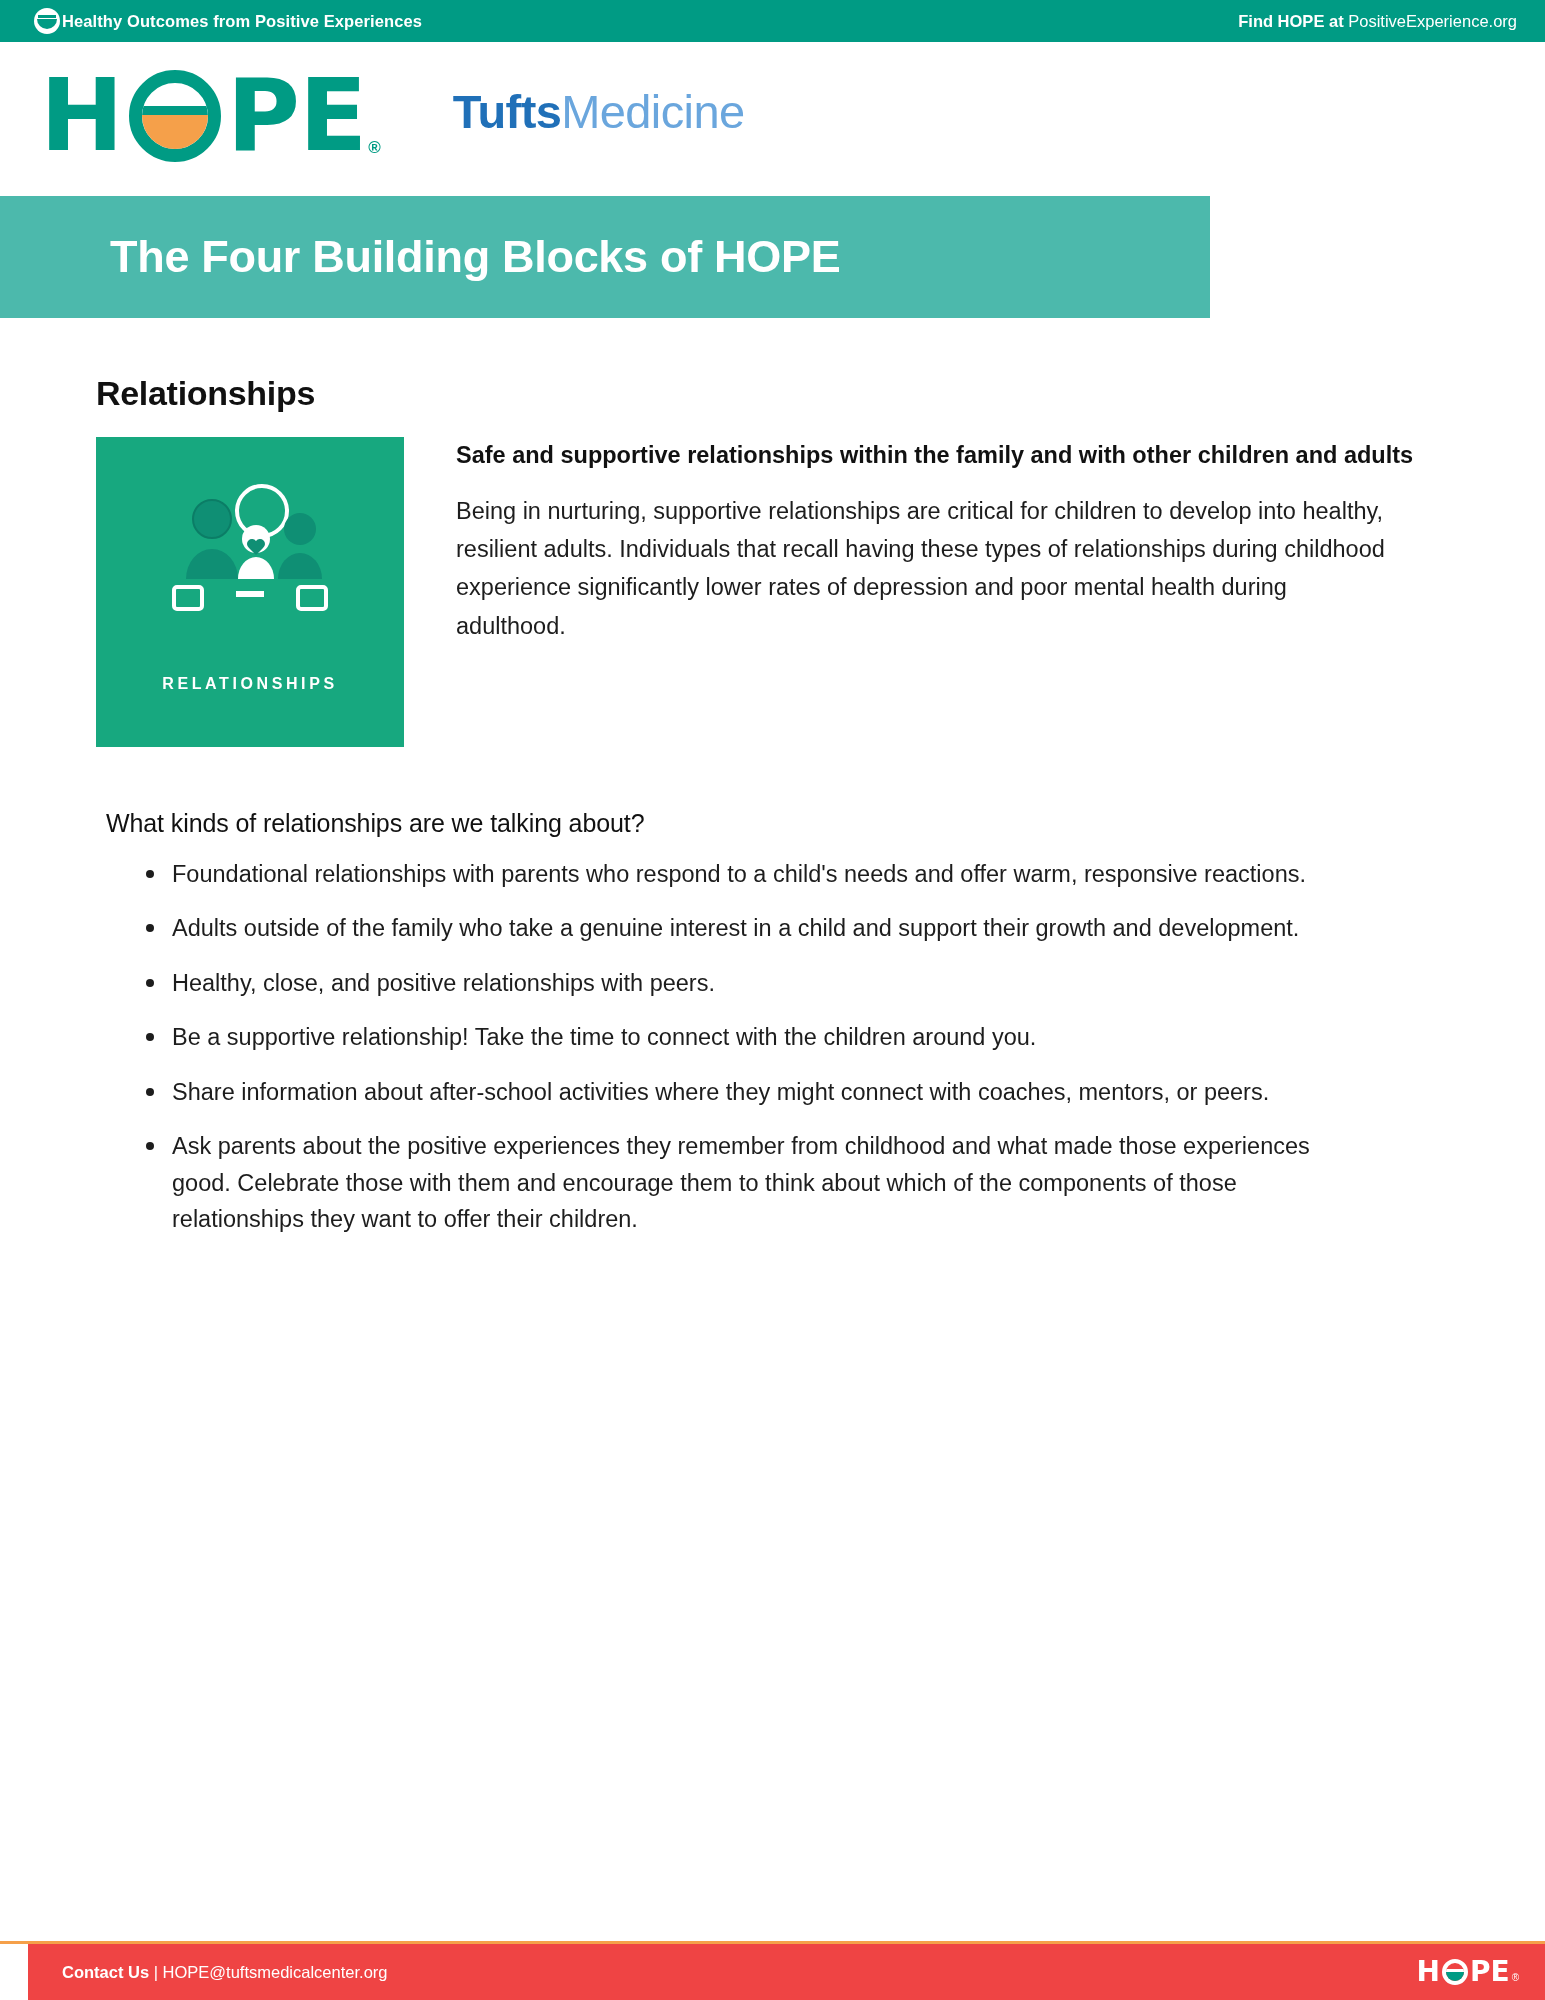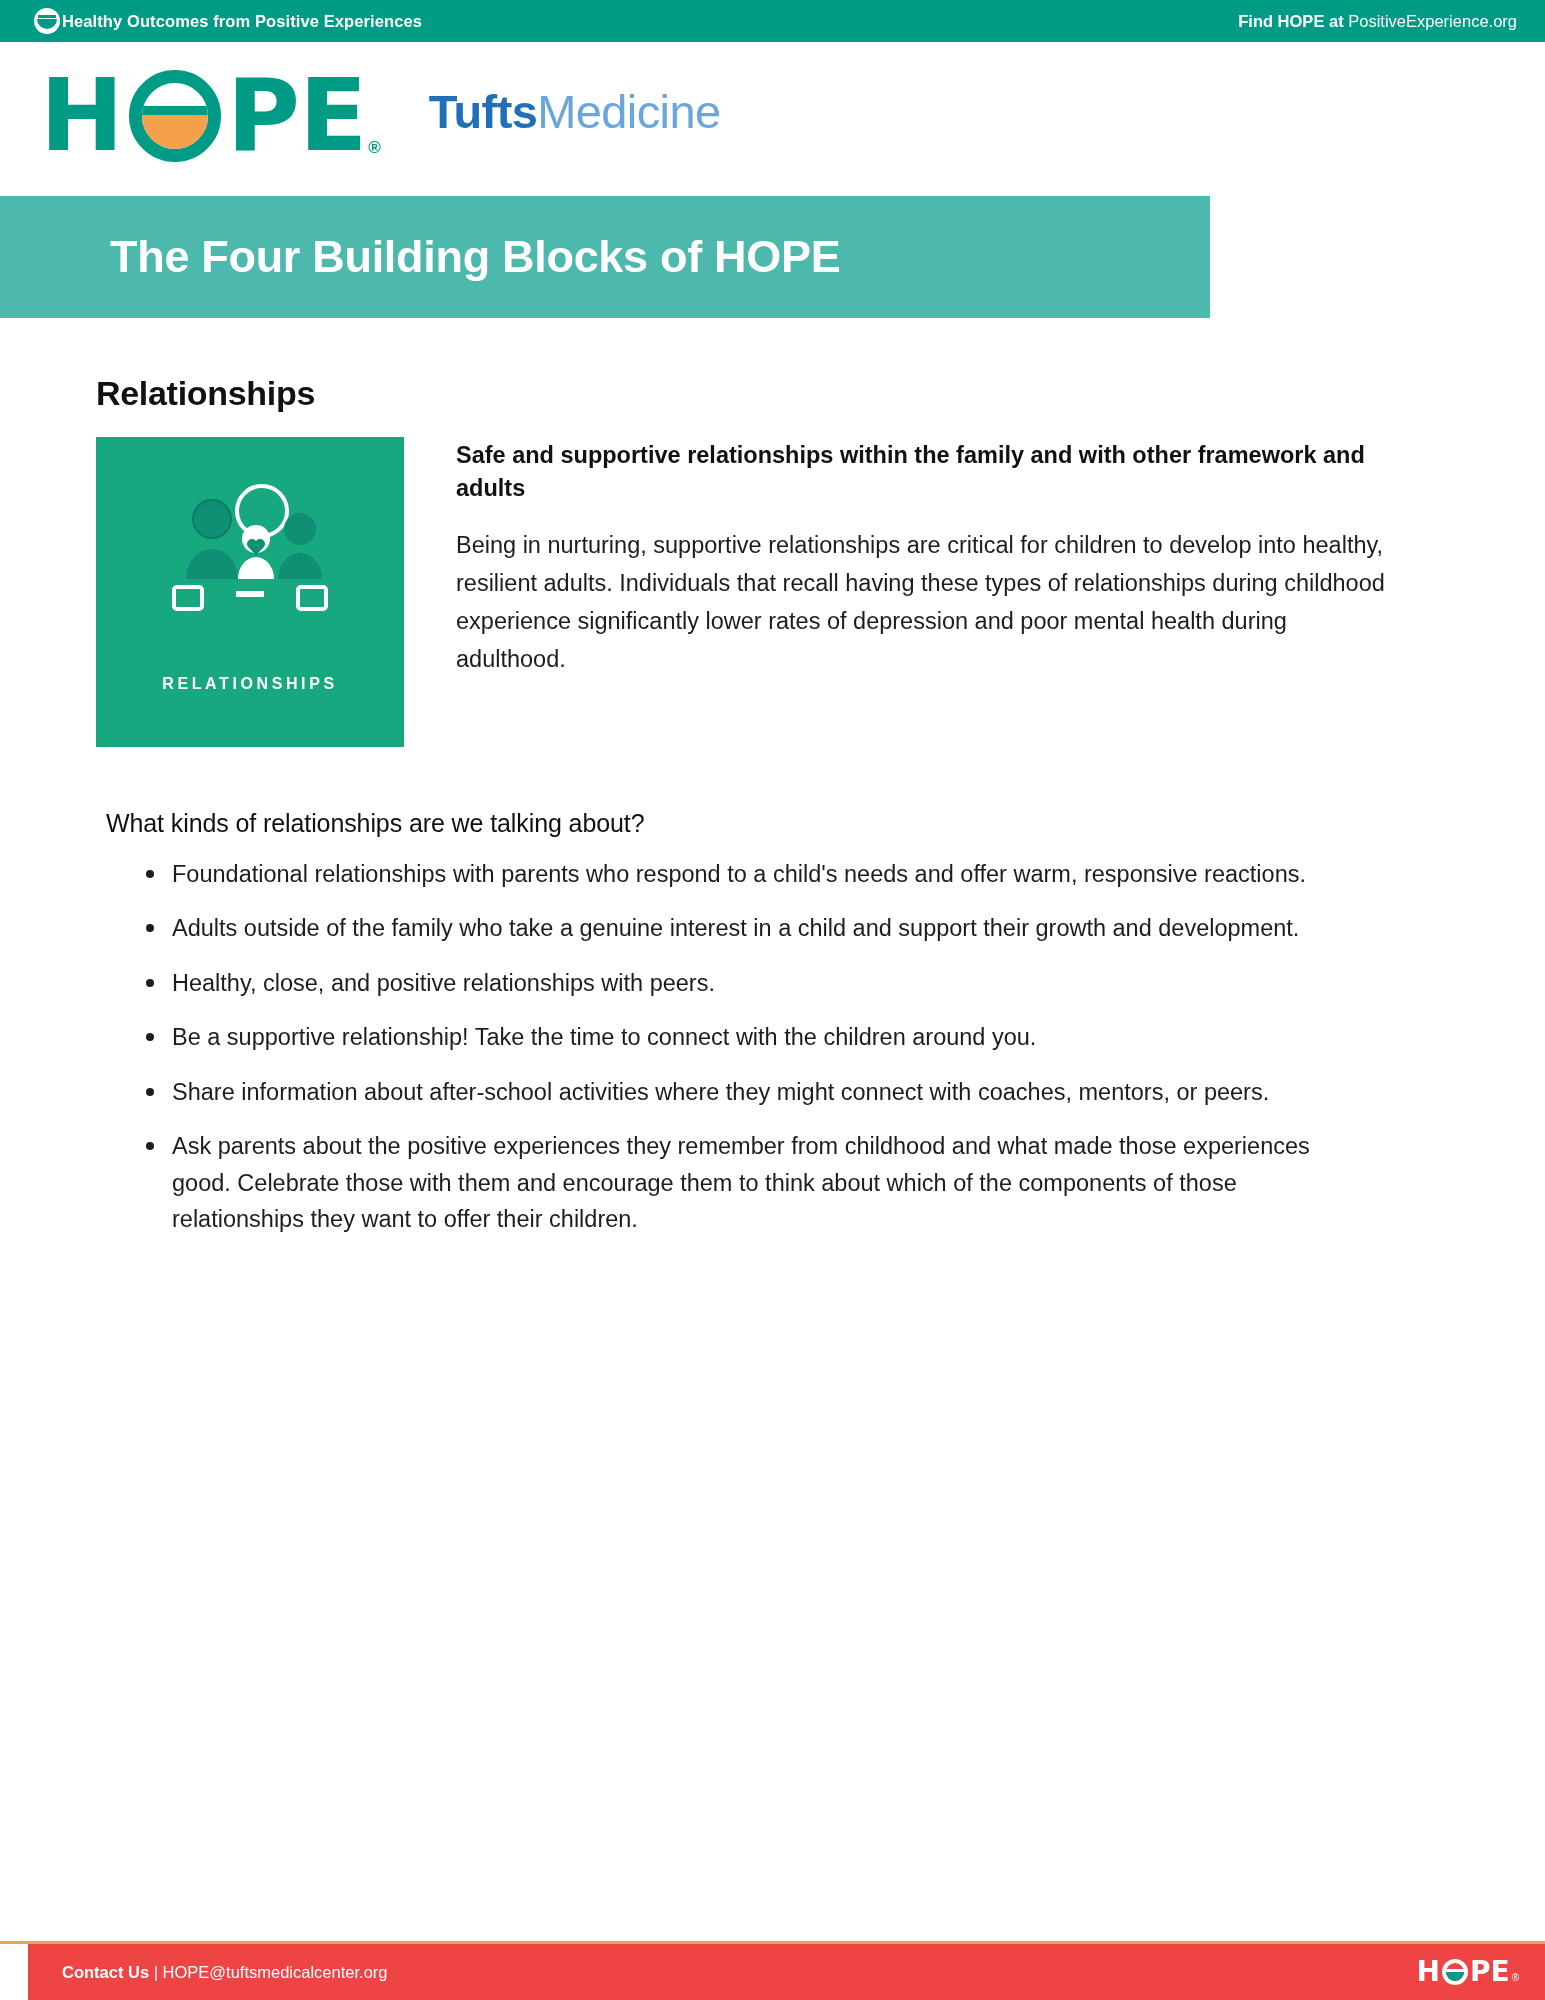--- a/index.html
+++ b/index.html
@@ -136,21 +136,21 @@
   }
   .tagline .t1 {
     font-size: 30px;
     letter-spacing: 1.2px;
   }
   .tagline .t2 {
     font-size: 22.5px;
     letter-spacing: 1.1px;
   }
   .tufts {
-    margin-left: 48px;
+    margin-left: 72px;
     font-size: 47px;
     letter-spacing: -0.6px;
     padding-bottom: 10px;
     white-space: nowrap;
   }
   .tufts .b {
     font-weight: bold;
     color: #2070b8;
   }
   .tufts .m {
@@ -401,21 +401,21 @@
         <circle cx="106" cy="56" r="14" fill="#ffffff"></circle>
         <path d="M88 96 a18 22 0 0 1 36 0 z" fill="#ffffff"></path>
         <path d="M106 72 l-7 -7 a5 5 0 1 1 7 -7 a5 5 0 1 1 7 7 z" fill="#0f8f74"></path>
         <rect x="24" y="104" width="28" height="22" rx="3" fill="none" stroke="#ffffff" stroke-width="4"></rect>
         <rect x="148" y="104" width="28" height="22" rx="3" fill="none" stroke="#ffffff" stroke-width="4"></rect>
         <rect x="86" y="108" width="28" height="6" fill="#ffffff"></rect>
       </svg>
       <div class="card-label">RELATIONSHIPS</div>
     </div>
     <div class="block-text">
-      <p class="bold-lead">Safe and supportive relationships within the family and with other framework and adults</p>
+      <p class="bold-lead">Safe and supportive relationships within the family and with other children and adults</p>
       <p class="body">Being in nurturing, supportive relationships are critical for children to develop into healthy, resilient adults. Individuals that recall having these types of relationships during childhood experience significantly lower rates of depression and poor mental health during adulthood.</p>
     </div>
   </div>
 
   <h3 class="qheading">What kinds of relationships are we talking about?</h3>
   <ul class="bullets">
     <li>Foundational relationships with parents who respond to a child's needs and offer warm, responsive reactions.</li>
     <li>Adults outside of the family who take a genuine interest in a child and support their growth and development.</li>
     <li>Healthy, close, and positive relationships with peers.</li>
   </ul>

